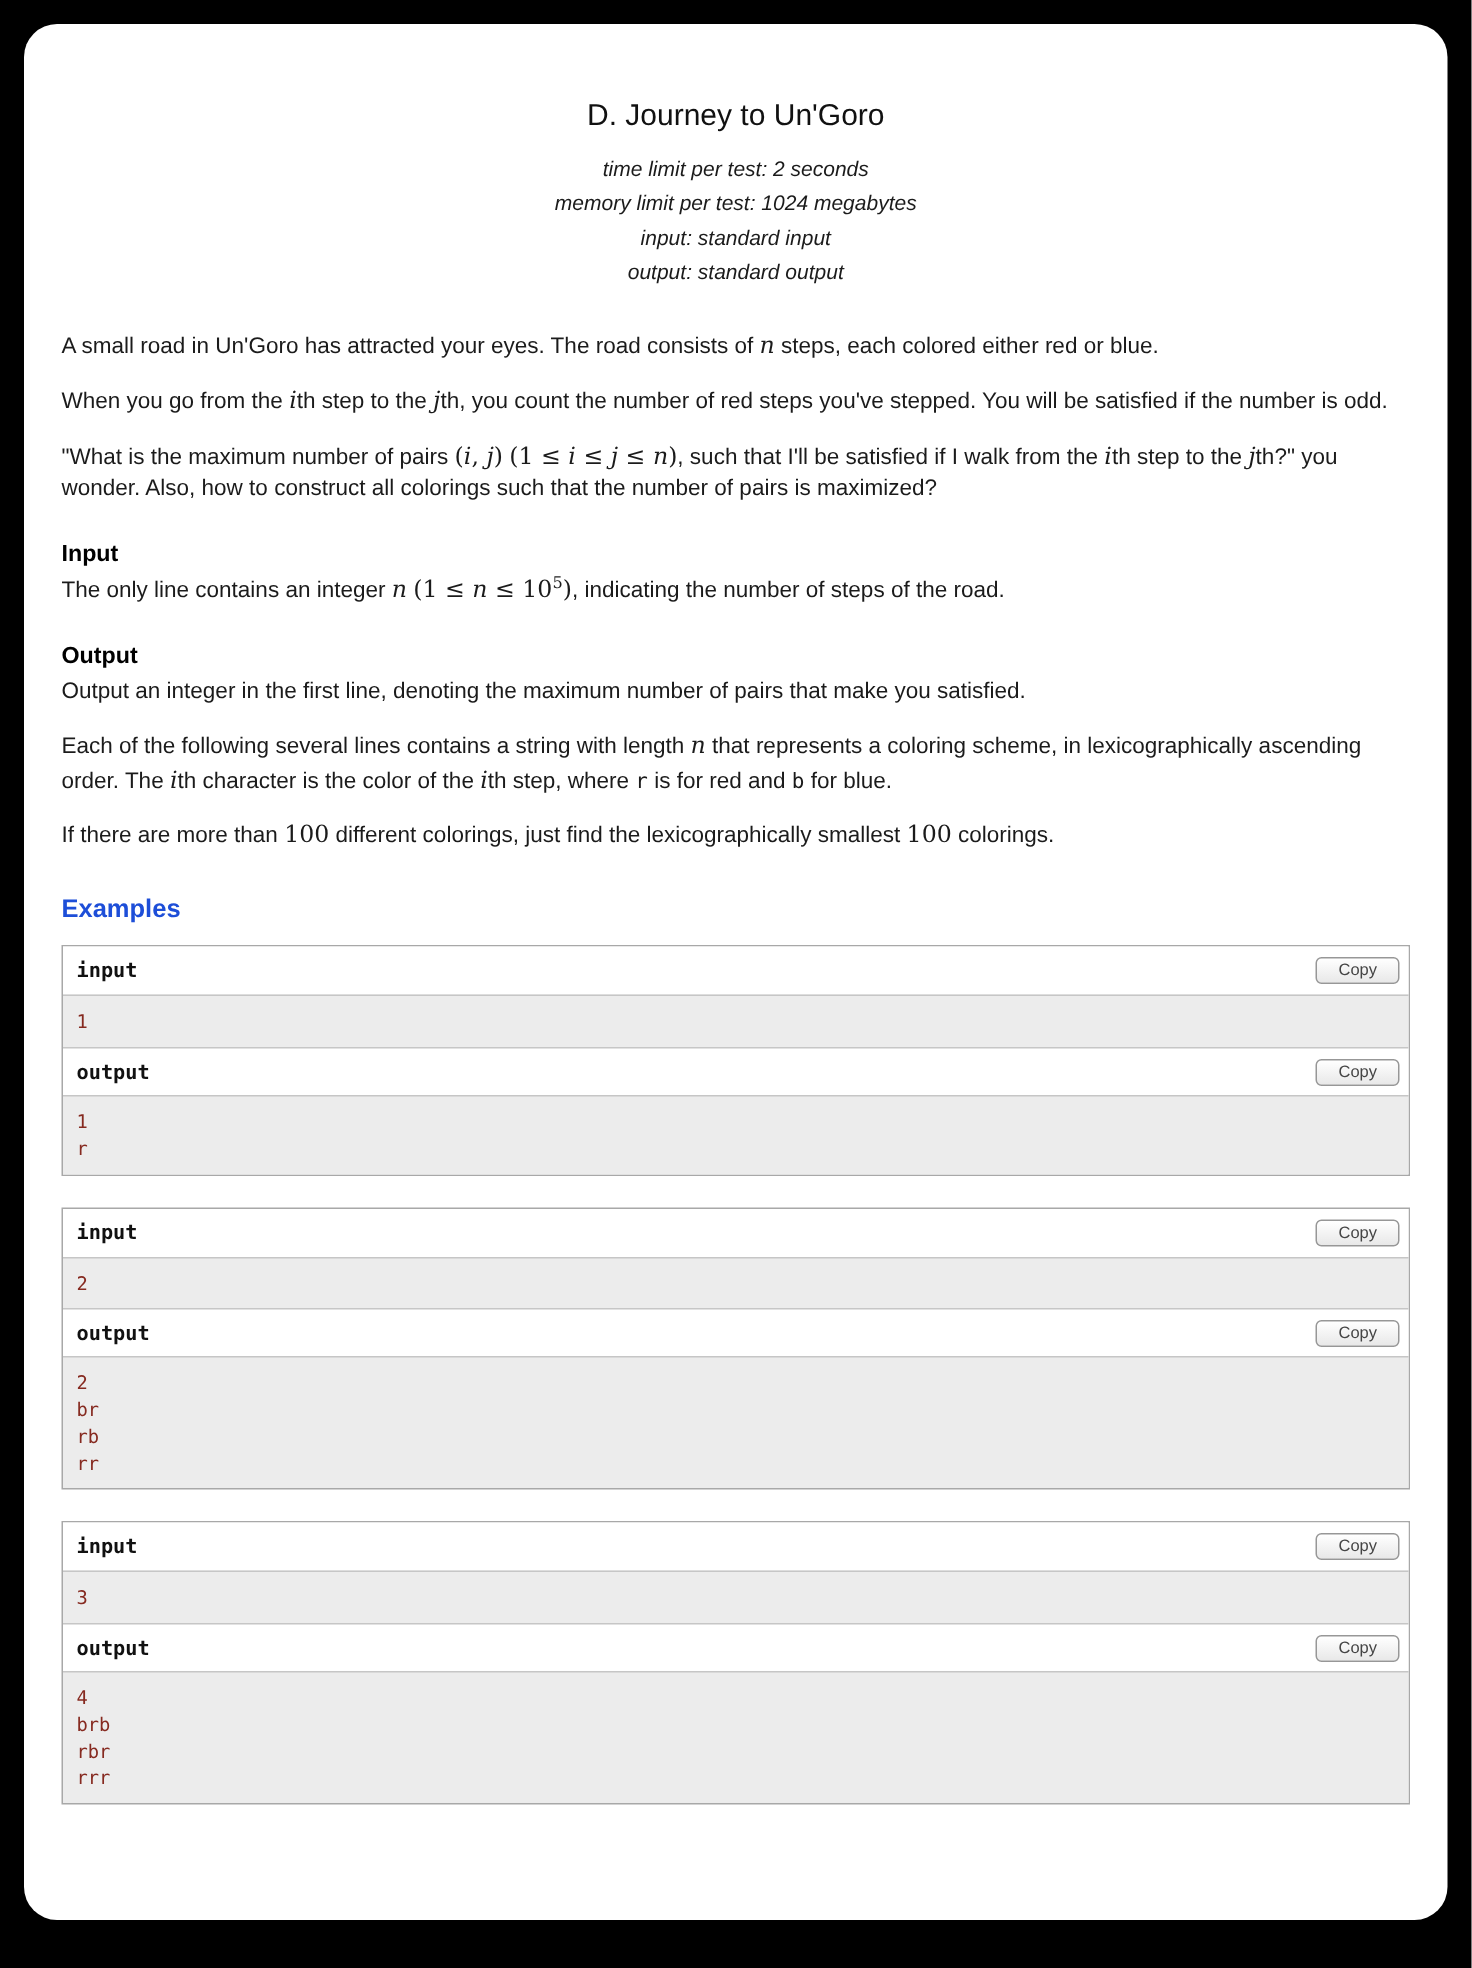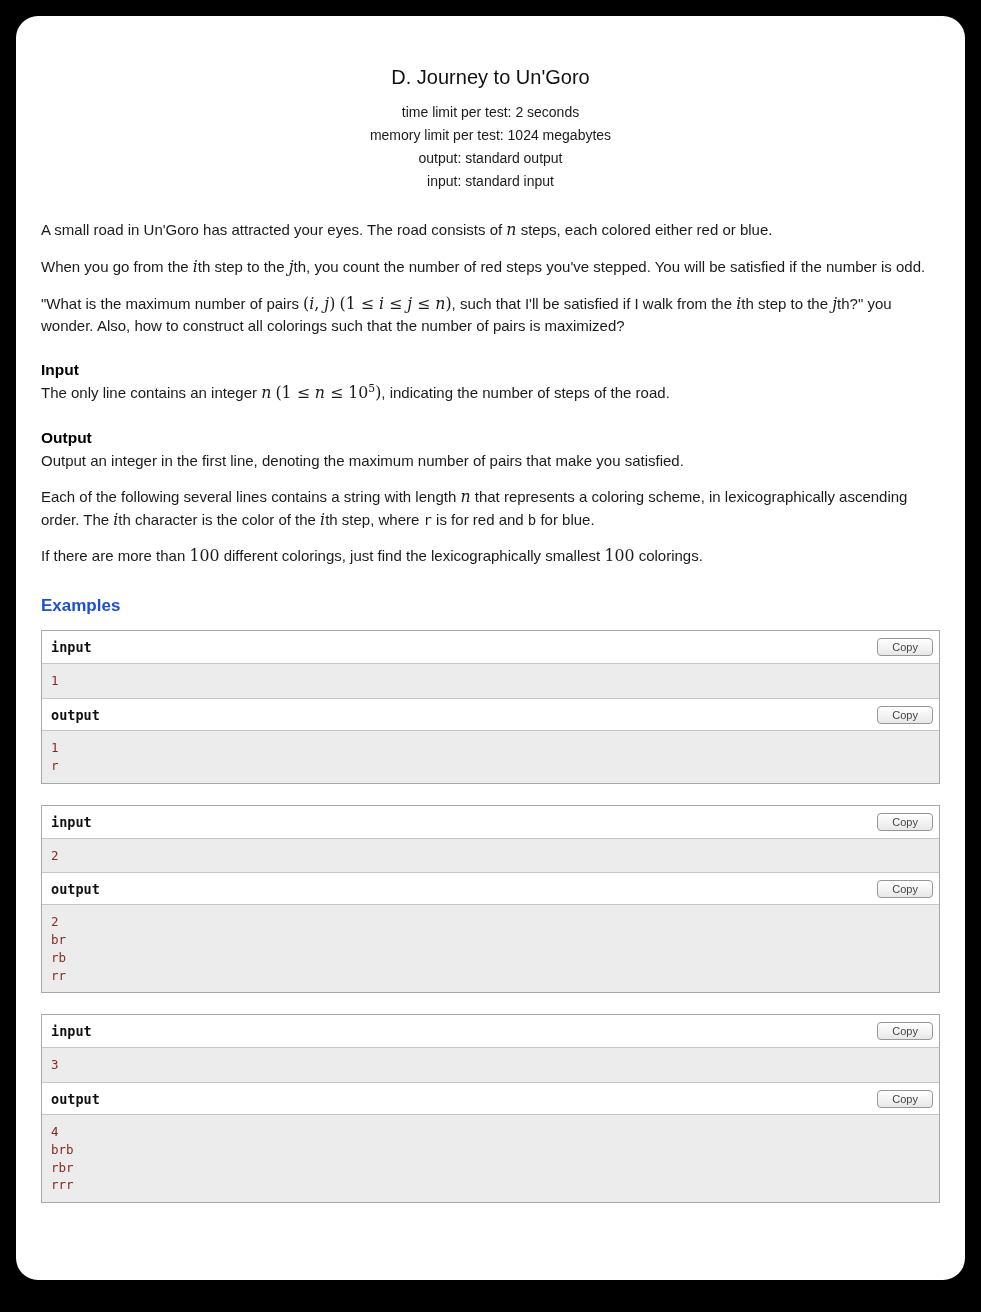--- a/index.html
+++ b/index.html
@@ -29,20 +29,21 @@
     font-size: 20px;
     font-weight: 400;
     margin: 24px 0 12px 0;
     color: #111;
   }
   .limits {
     text-align: center;
     font-size: 14px;
     line-height: 23px;
     margin-bottom: 26px;
+    font-style: italic;
   }
   p.stmt {
     font-size: 15px;
     line-height: 1.45;
     margin: 14px 0;
   }
   p.stmt.tight { margin-top: 3px; }
   .section-title {
     font-size: 15.5px;
     font-weight: 700;
@@ -105,22 +106,22 @@
 <body>
 
 <div class="page">
   <div class="card">
 
     <h1 class="title">D. Journey to Un'Goro</h1>
 
     <div class="limits">
       <div>time limit per test: 2 seconds</div>
       <div>memory limit per test: 1024 megabytes</div>
+      <div>input: standard input</div>
       <div>output: standard output</div>
-      <div>input: standard input</div>
     </div>
 
     <div class="statement">
       <p class="stmt"><span class="seg-plain">A small road in Un'Goro has attracted your eyes. The road consists of </span><span class="seg-math">n</span><span class="seg-plain"> steps, each colored either red or blue.</span></p>
       <p class="stmt"><span class="seg-plain">When you go from the </span><span class="seg-math">i</span><span class="seg-plain">th step to the </span><span class="seg-math">j</span><span class="seg-plain">th, you count the number of red steps you've stepped. You will be satisfied if the number is odd.</span></p>
       <p class="stmt"><span class="seg-plain">"What is the maximum number of pairs </span><span class="seg-mathrm">(</span><span class="seg-math">i</span><span class="seg-mathrm">, </span><span class="seg-math">j</span><span class="seg-mathrm">)</span><span class="seg-plain"> </span><span class="seg-mathrm">(1 ≤ </span><span class="seg-math">i</span><span class="seg-mathrm"> ≤ </span><span class="seg-math">j</span><span class="seg-mathrm"> ≤ </span><span class="seg-math">n</span><span class="seg-mathrm">)</span><span class="seg-plain">, such that I'll be satisfied if I walk from the </span><span class="seg-math">i</span><span class="seg-plain">th step to the </span><span class="seg-math">j</span><span class="seg-plain">th?" you wonder. Also, how to construct all colorings such that the number of pairs is maximized?</span></p>
     </div>
 
     <h2 class="section-title">Input</h2>
     <p class="stmt tight"><span class="seg-plain">The only line contains an integer </span><span class="seg-math">n</span><span class="seg-plain"> </span><span class="seg-mathrm">(1 ≤ </span><span class="seg-math">n</span><span class="seg-mathrm"> ≤ 10</span><span class="seg-sup">5</span><span class="seg-mathrm">)</span><span class="seg-plain">, indicating the number of steps of the road.</span></p>

